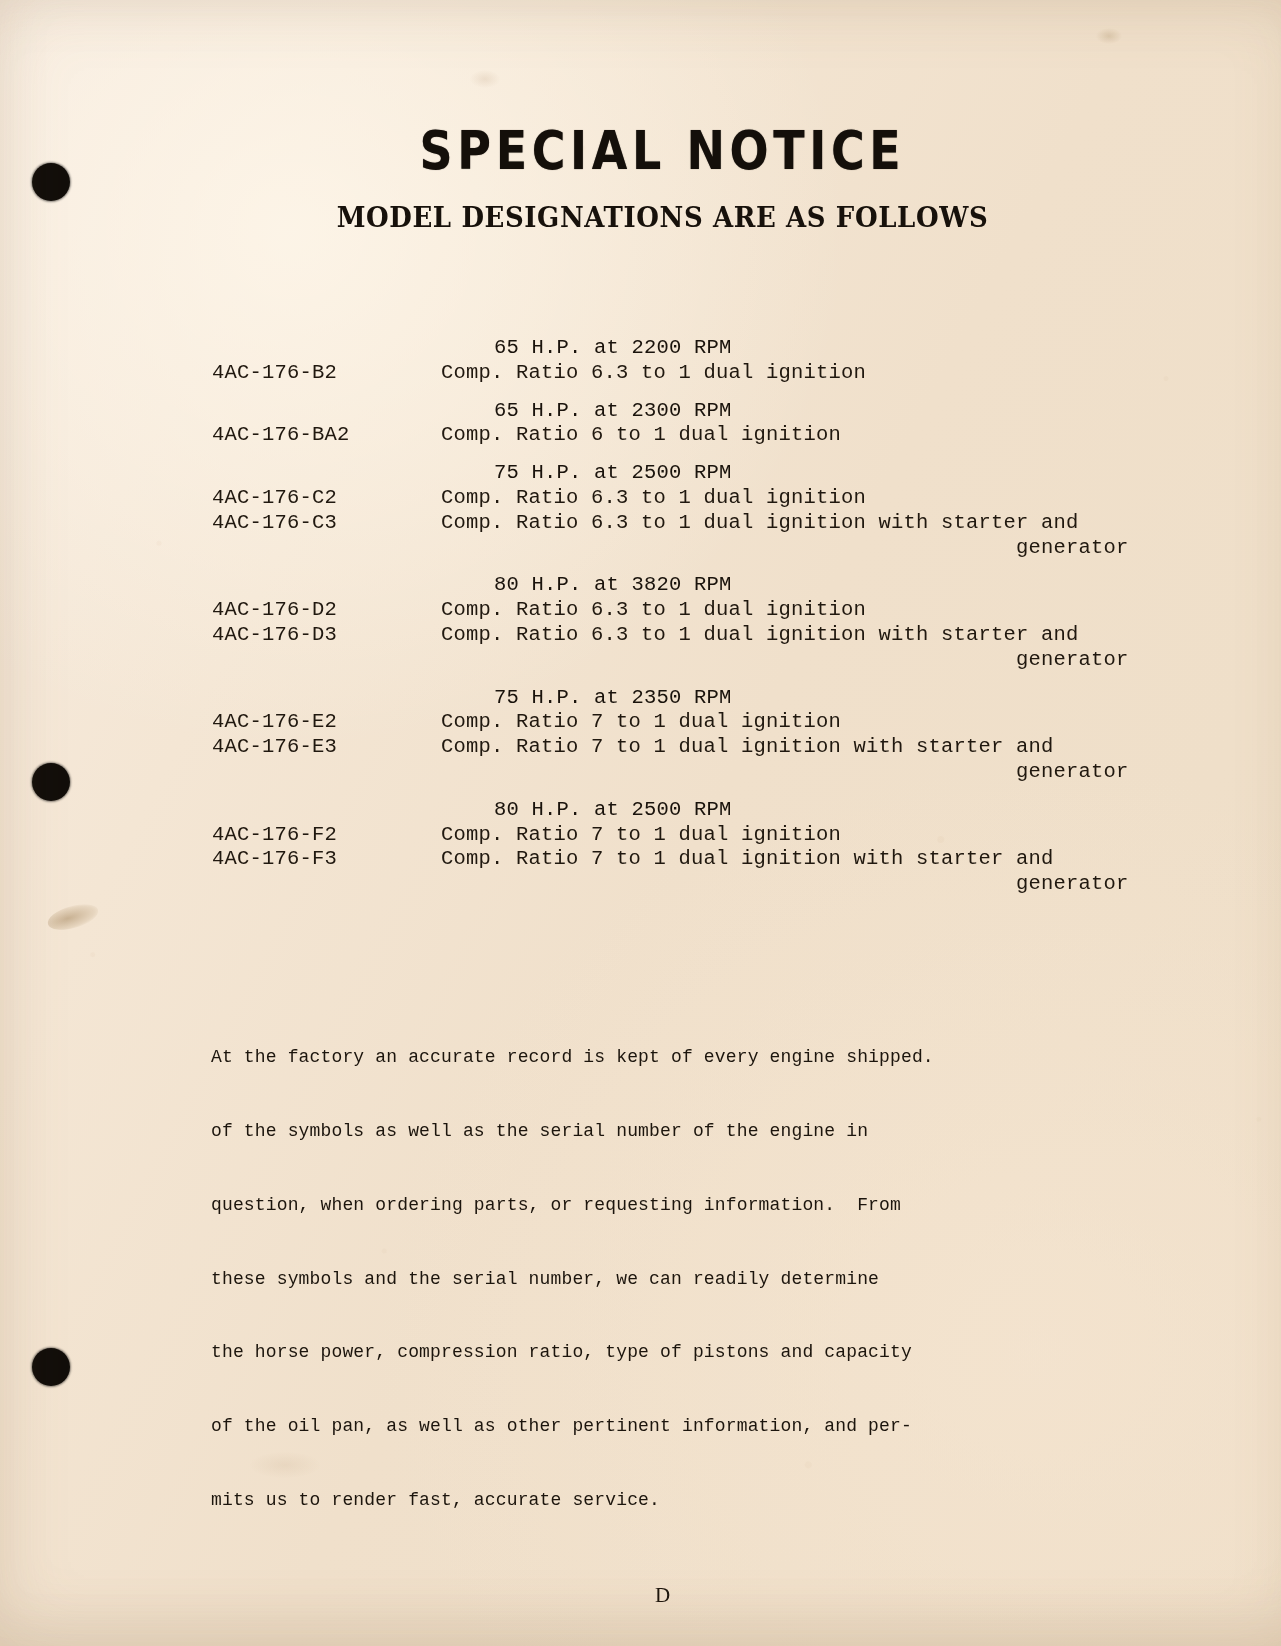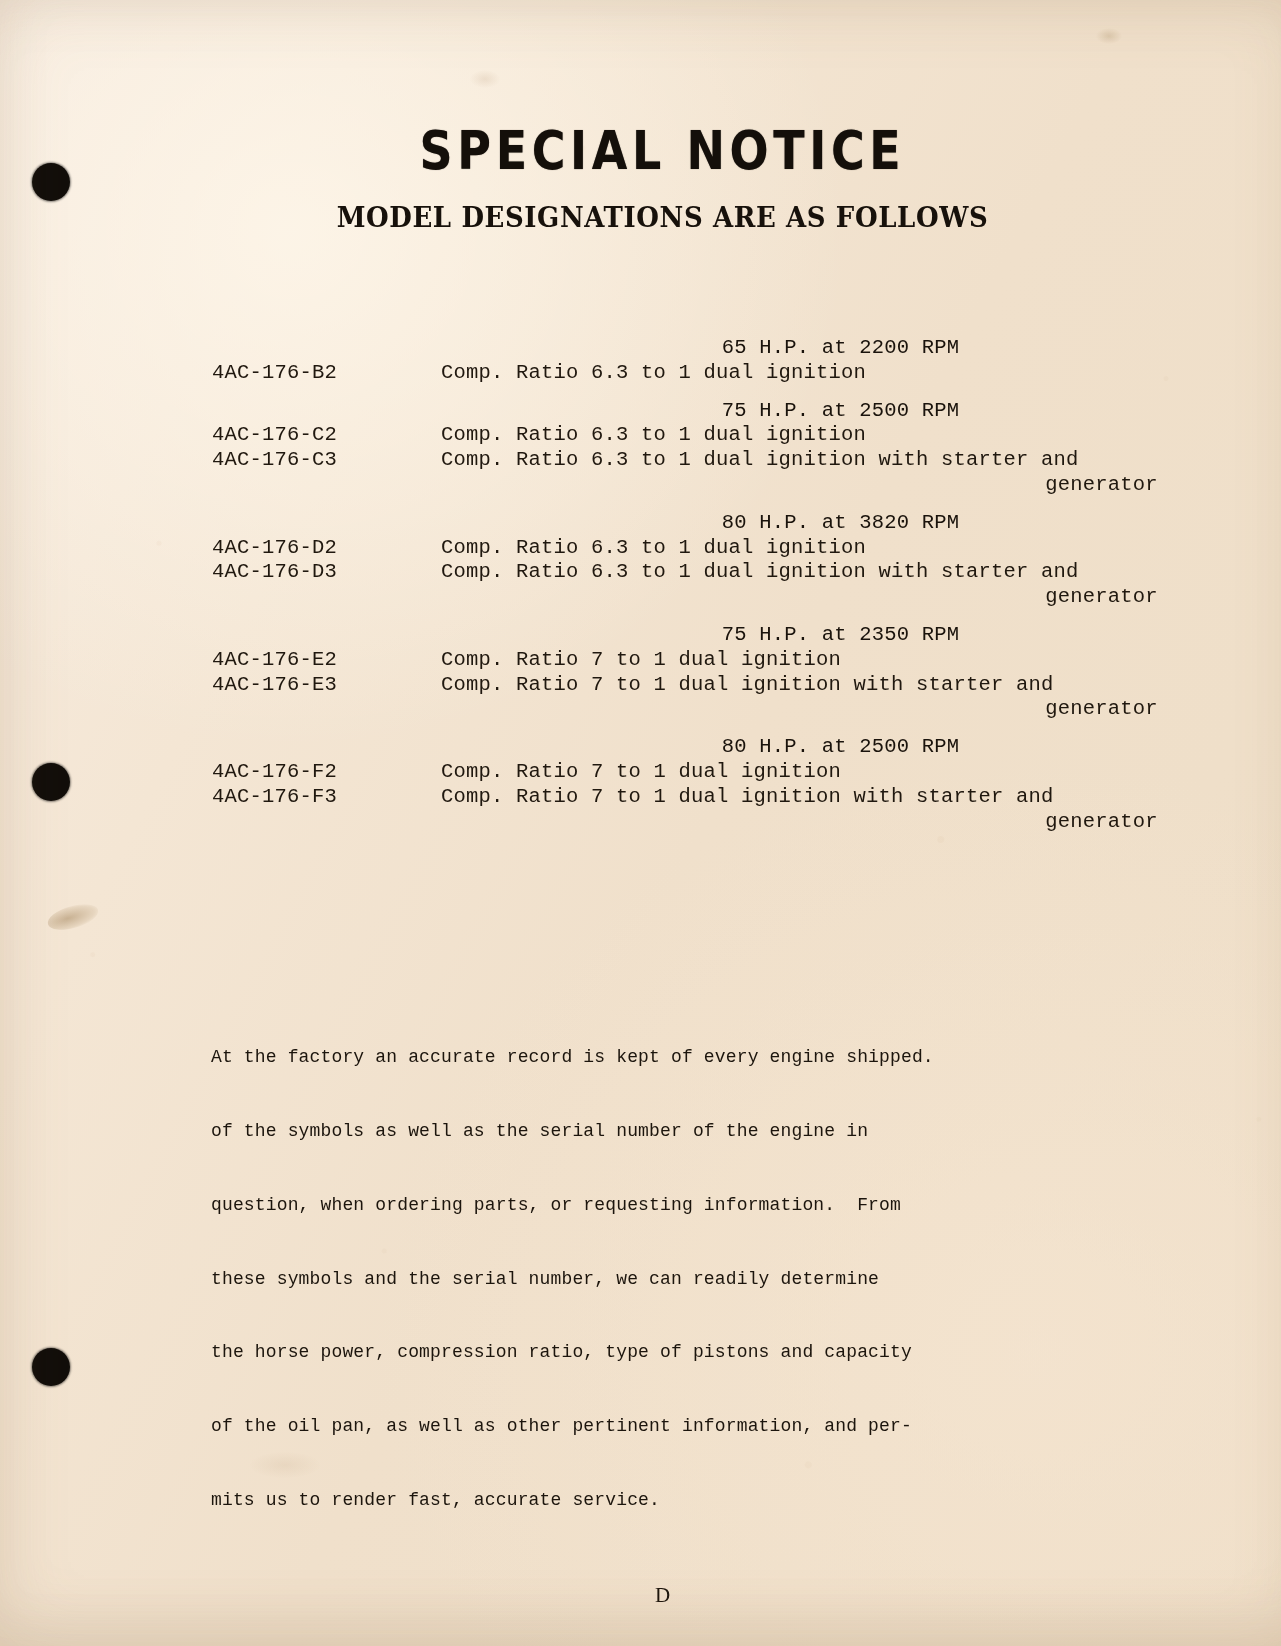--- a/index.html
+++ b/index.html
@@ -117,21 +117,20 @@
 
   
   .models {
     position: absolute;
     left: 0;
     top: 336px;
     width: 1187px;
     font-size: 20.5px;
     line-height: 24.8px;
     letter-spacing: 0.2px;
-    text-align: center;
   }
   .group { position: relative; }
   .group + .group { margin-top: 13px; }
   .hp-line {
     position: relative;
     padding-left: 494px;
     color: #1a130c;
   }
   .row {
     position: relative;
@@ -202,20 +201,27 @@
   <div class="models">
 
     <div class="group">
       <div class="hp-line">65 H.P. at 2200 RPM</div>
       <div class="row">
         <span class="code">4AC-176-B2</span>
         <span class="spec">Comp. Ratio 6.3 to 1 dual ignition</span>
       </div>
     </div>
 
+    <div class="group">
+      <div class="hp-line">65 H.P. at 2300 RPM</div>
+      <div class="row">
+        <span class="code">4AC-176-BA2</span>
+        <span class="spec">Comp. Ratio 6 to 1 dual ignition</span>
+      </div>
+    </div>
 
     <div class="group">
       <div class="hp-line">75 H.P. at 2500 RPM</div>
       <div class="row">
         <span class="code">4AC-176-C2</span>
         <span class="spec">Comp. Ratio 6.3 to 1 dual ignition</span>
       </div>
       <div class="row">
         <span class="code">4AC-176-C3</span>
         <span class="spec">Comp. Ratio 6.3 to 1 dual ignition with starter and</span>

